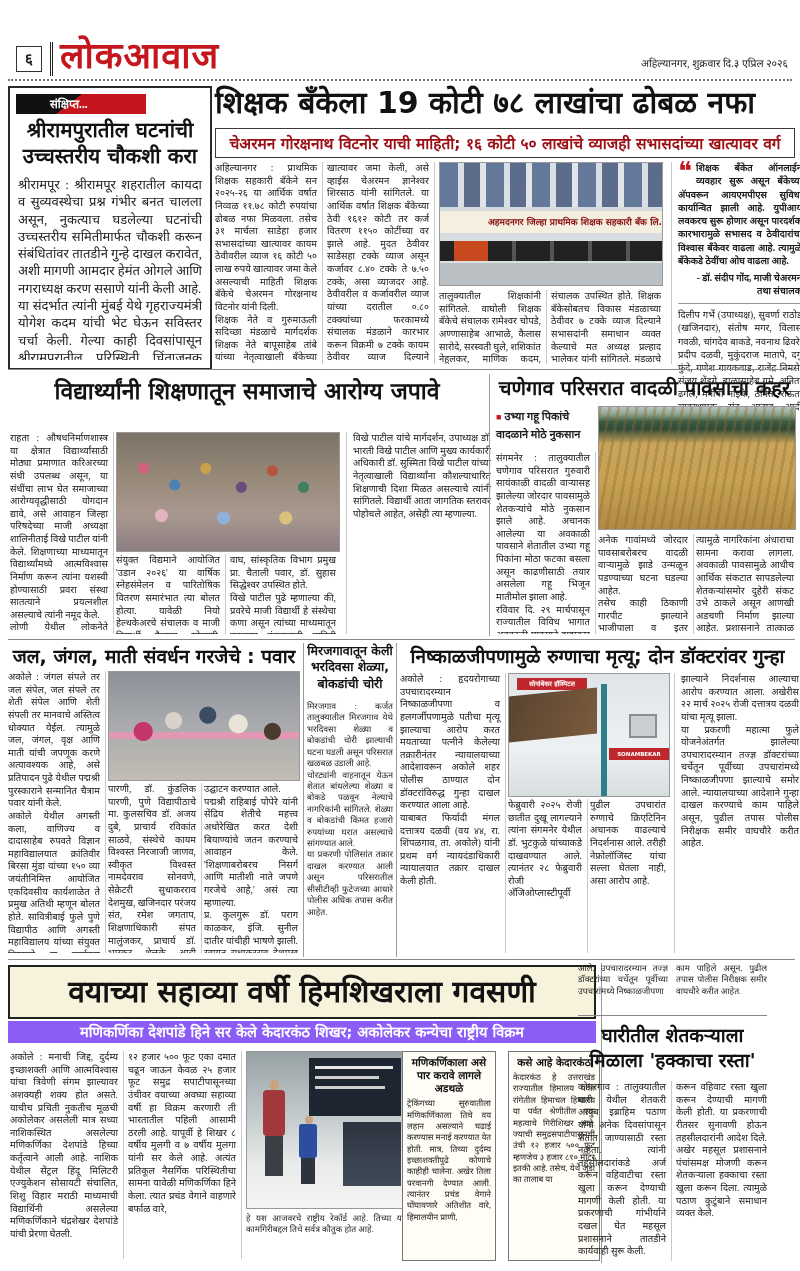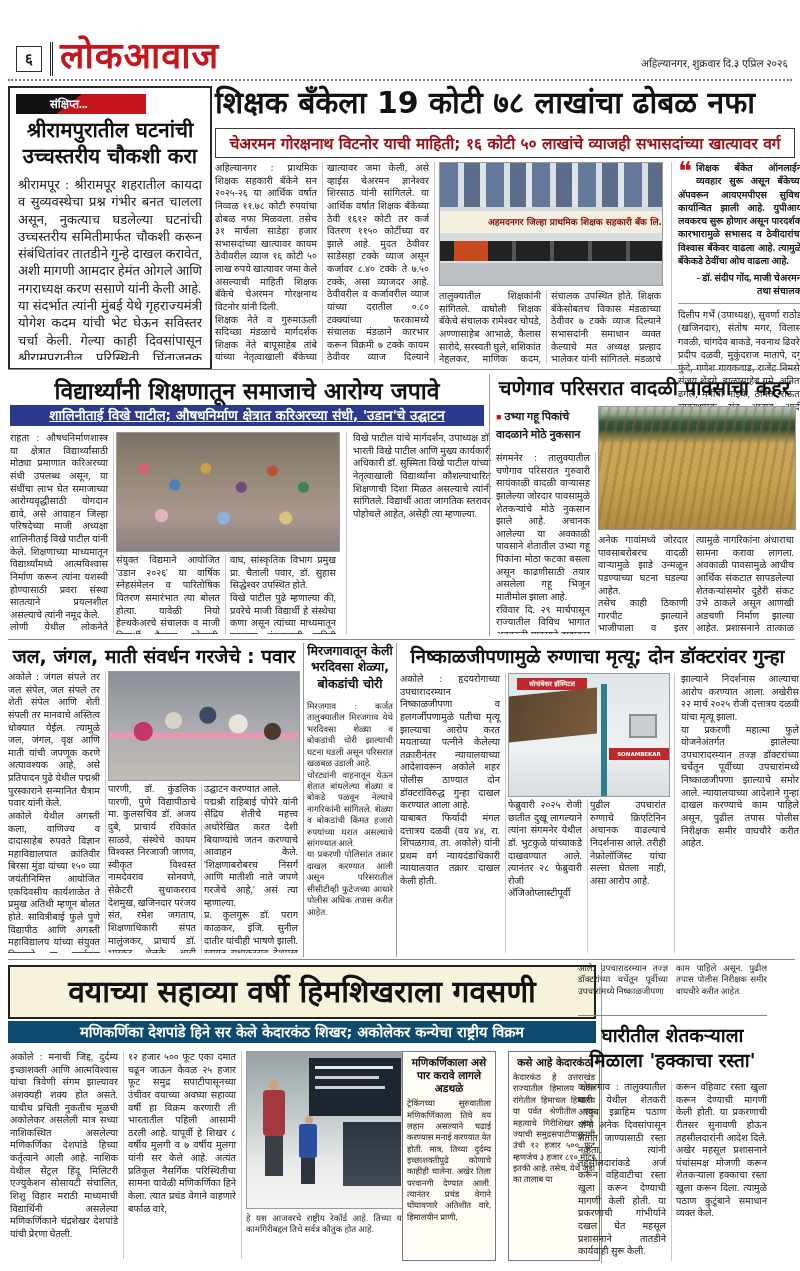--- a/index.html
+++ b/index.html
@@ -35,21 +35,21 @@
   .quote-by{font-size:9.5px;font-weight:bold;text-align:right;margin-top:3px;white-space:pre-line;}
   .names-txt{font-size:9.5px;line-height:1.38;text-align:justify;white-space:pre-line;border-top:1px solid #999;
              padding-top:5px;margin-top:6px;}
   
   .blue-bar{background:#2b3a8c;color:#ffffff;font-weight:700;font-size:13.5px;text-align:center;
             line-height:21px;font-family:"DejaVu Sans",sans-serif;text-decoration:underline;}
   .bullet-line{font-size:11px;font-weight:bold;line-height:1.35;white-space:pre-line;}
   .bullet-sq{color:#c4161c;font-size:9px;margin-right:3px;}
   
   .summit-hl-box{border:2.5px solid #23231d;background:#f6f2dc;text-align:center;}
-  .dark-bar{background:#0c4a6e;color:#fff;font-weight:700;font-size:14.5px;text-align:center;
+  .dark-bar{background:#8b5cf6;color:#fff;font-weight:700;font-size:14.5px;text-align:center;
             line-height:22px;font-family:"DejaVu Sans",sans-serif;}
   .side-box{border:1px solid #777;padding:4px;background:#fffdf6;}
   .side-box-title{font-size:10.5px;font-weight:bold;text-align:center;color:#111;
                   font-family:"DejaVu Sans",sans-serif;line-height:1.25;margin-bottom:3px;}
   .side-box-body{font-size:8.4px;line-height:1.35;text-align:justify;white-space:pre-line;}
   .caption{font-size:8.6px;line-height:1.3;text-align:justify;white-space:pre-line;}
   
   .sign-band{position:absolute;left:0;right:0;background:#f4efdf;color:#8a1012;font-weight:bold;
              text-align:right;font-family:"DejaVu Sans",sans-serif;}
   .redsign{position:absolute;background:#c0272d;color:#fff;font-weight:bold;
@@ -104,21 +104,20 @@
       <div class="quote-by">- डॉ. संदीप गोंद, माजी चेअरमन
 तथा संचालक</div>
       <div class="names-txt">दिलीप गर्भे (उपाध्यक्ष), सुवर्णा राठोड (खजिनदार), संतोष मगर, विलास गवळी, चांगदेव बाकडे, नवनाथ ढिवरे, प्रदीप दळवी, मुकुंदराज मातापे, दगु फुंदे, गणेश गायकवाड, राजेंद्र निमसे, संजय शेंडगे, बाळासाहेब गमे, अनिता ढगले, मनीषा नाइके, ठमिता राऊत, व्यवस्थापक सुंद्र आढाव आदी उपस्थित होते.</div>
     </div>
   </div>
 
   <div class="abs rule-h" style="left:8px;top:369px;width:787px;"></div>
 
   <div class="abs" style="left:8px;top:374px;width:478px;height:262px;">
     <div class="abs hl" style="left:0;top:0;width:478px;font-size:23px;text-align:center;white-space:nowrap;">विद्यार्थ्यांनी शिक्षणातून समाजाचे आरोग्य जपावे</div>
-    <div class="abs blue-bar" style="left:2px;top:31px;width:474px;height:21px;">शालिनीताई विखे पाटील; औषधनिर्माण क्षेत्रात करिअरच्या संधी, 'उडान'चे उद्घाटन</div>
     <div class="abs body-txt colrule" style="left:2px;top:58px;width:98px;height:202px;">राहता : औषधनिर्माणशास्त्र या क्षेत्रात विद्यार्थ्यांसाठी मोठ्या प्रमाणात करिअरच्या संधी उपलब्ध असून, या संधींचा लाभ घेत समाजाच्या आरोग्यवृद्धीसाठी योगदान द्यावे, असे आवाहन जिल्हा परिषदेच्या माजी अध्यक्षा शालिनीताई विखे पाटील यांनी केले. शिक्षणाच्या माध्यमातून विद्यार्थ्यांमध्ये आत्मविश्वास निर्माण करून त्यांना यशस्वी होण्यासाठी प्रवरा संस्था सातत्याने प्रयत्नशील असल्याचे त्यांनी नमूद केले.
 लोणी येथील लोकनेते पद्मभूषण डॉ. बाळासाहेब विखे पाटील प्रवरा ग्रामीण शिक्षण संस्थेच्या अंतर्गत प्रवरा ग्रामीण औषधनिर्माणशास्त्र महाविद्यालय (डिप्लोमा) आणि इन्स्टिट्यूट ऑफ फार्मसी यांच्या</div>
 
     <div class="abs photo" style="left:108px;top:58px;width:222px;height:118px;border:1px solid #999;
          background:
            radial-gradient(circle at 12% 30%, #d45f7a 0 5px, transparent 6px),
            radial-gradient(circle at 26% 44%, #4e7fb5 0 5px, transparent 6px),
            radial-gradient(circle at 40% 30%, #caa14b 0 5px, transparent 6px),
            radial-gradient(circle at 56% 46%, #6c4a7e 0 5px, transparent 6px),
            radial-gradient(circle at 70% 32%, #b8533f 0 5px, transparent 6px),

